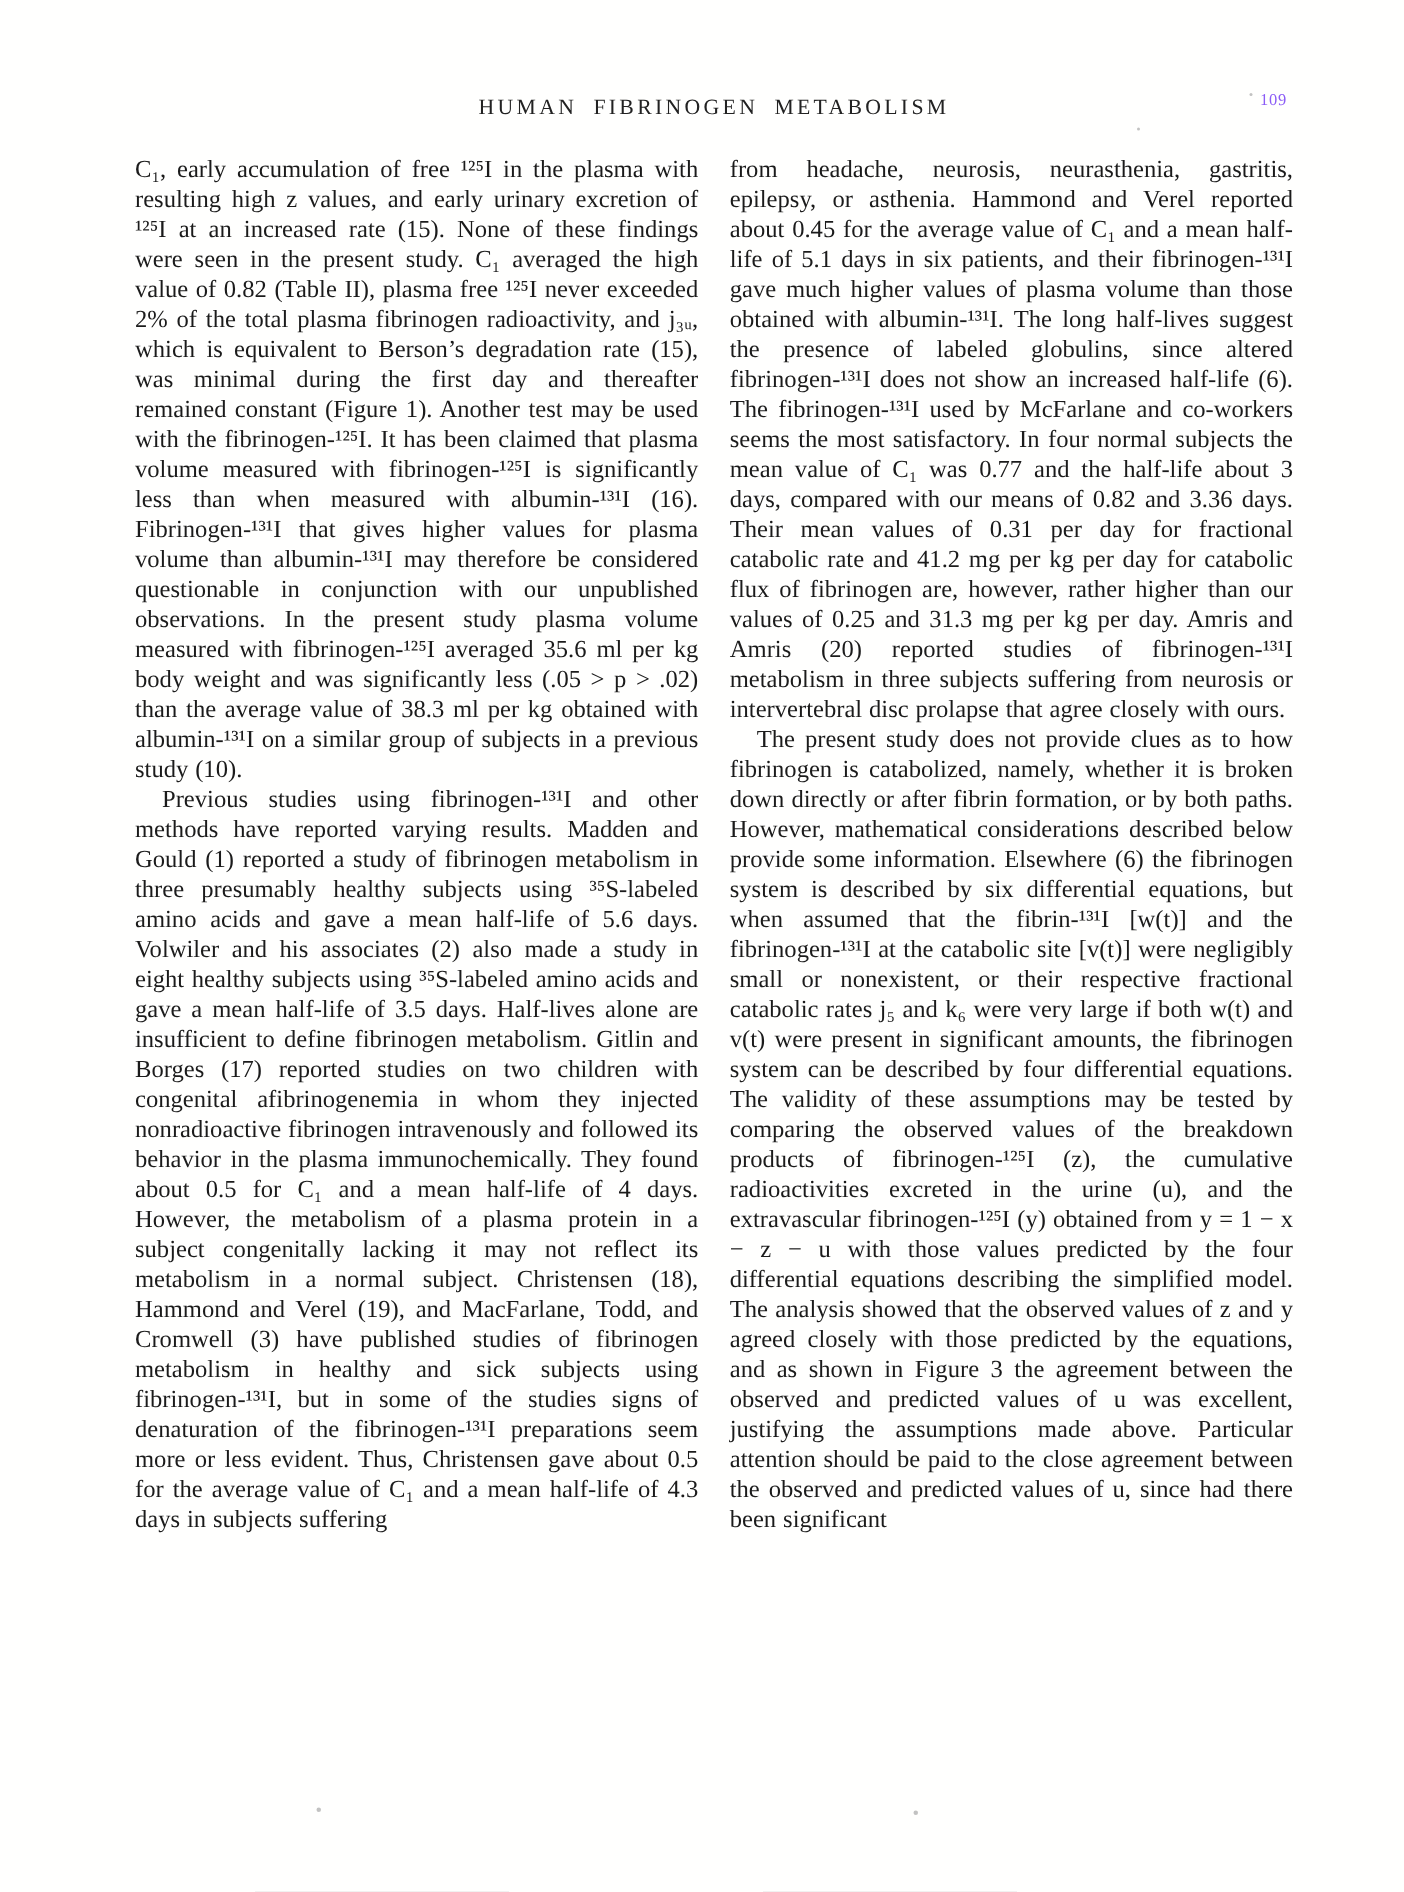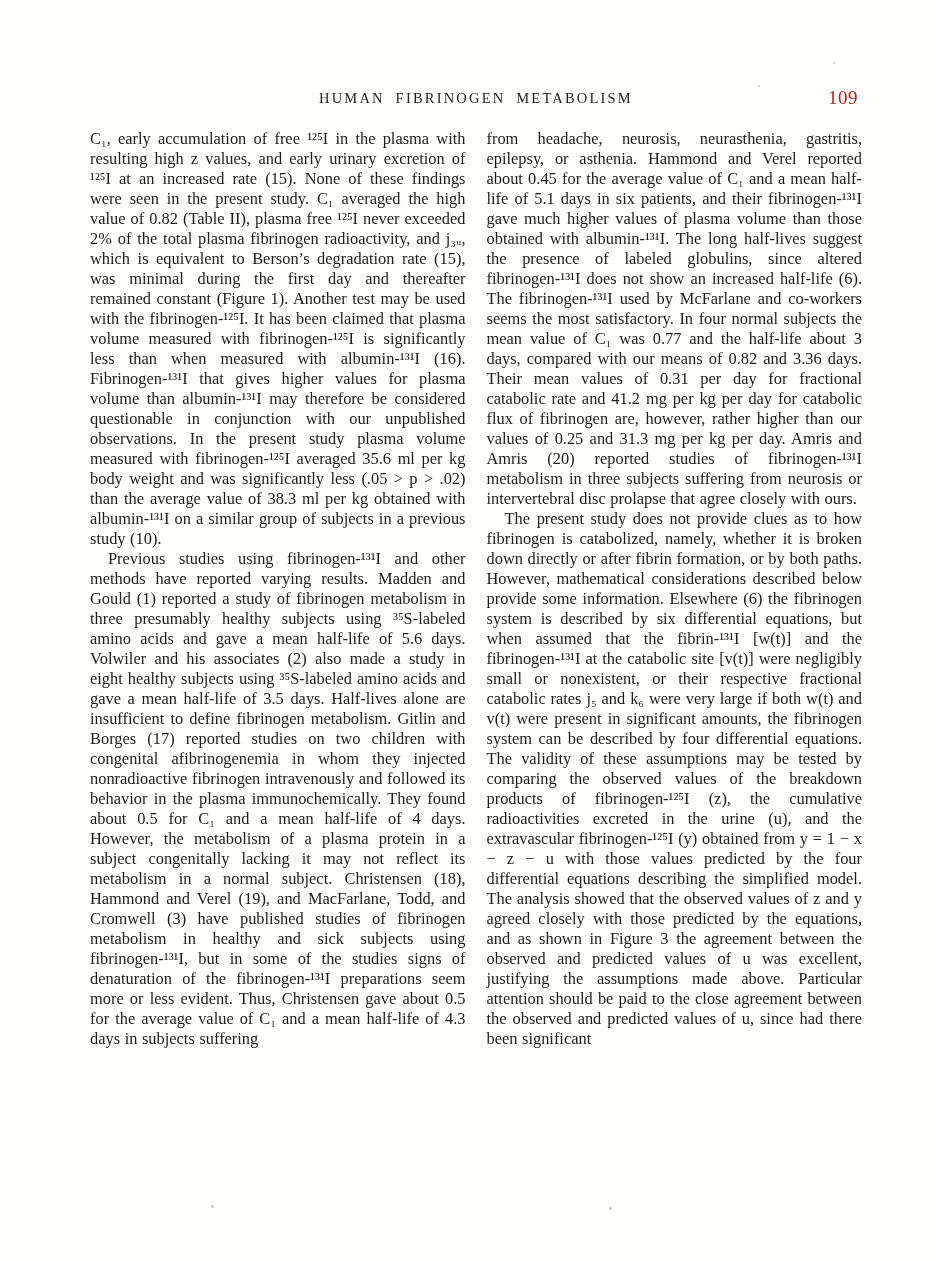--- a/index.html
+++ b/index.html
@@ -18,37 +18,37 @@
     color: #1b1b1b;
   }
   .content {
     position: absolute;
     left: 90px;
     top: 0;
     width: 772px;
   }
   .page-header {
     position: relative;
-    margin-top: 90px;
+    margin-top: 64px;
     height: 22px;
   }
   .running-title {
     text-align: center;
     font-size: 14.5px;
     letter-spacing: 2.2px;
     word-spacing: 5px;
     color: #222;
   }
   .page-number {
     position: absolute;
     right: 4px;
     top: -3px;
-    font-size: 19px;
+    font-size: 11px;
     letter-spacing: 0.5px;
-    color: #b91c1c;
+    color: #8b5cf6;
   }
   .columns {
     display: flex;
     gap: 21px;
     margin-top: 17px;
   }
   .column {
     width: 378px;
     text-align: justify;
   }

